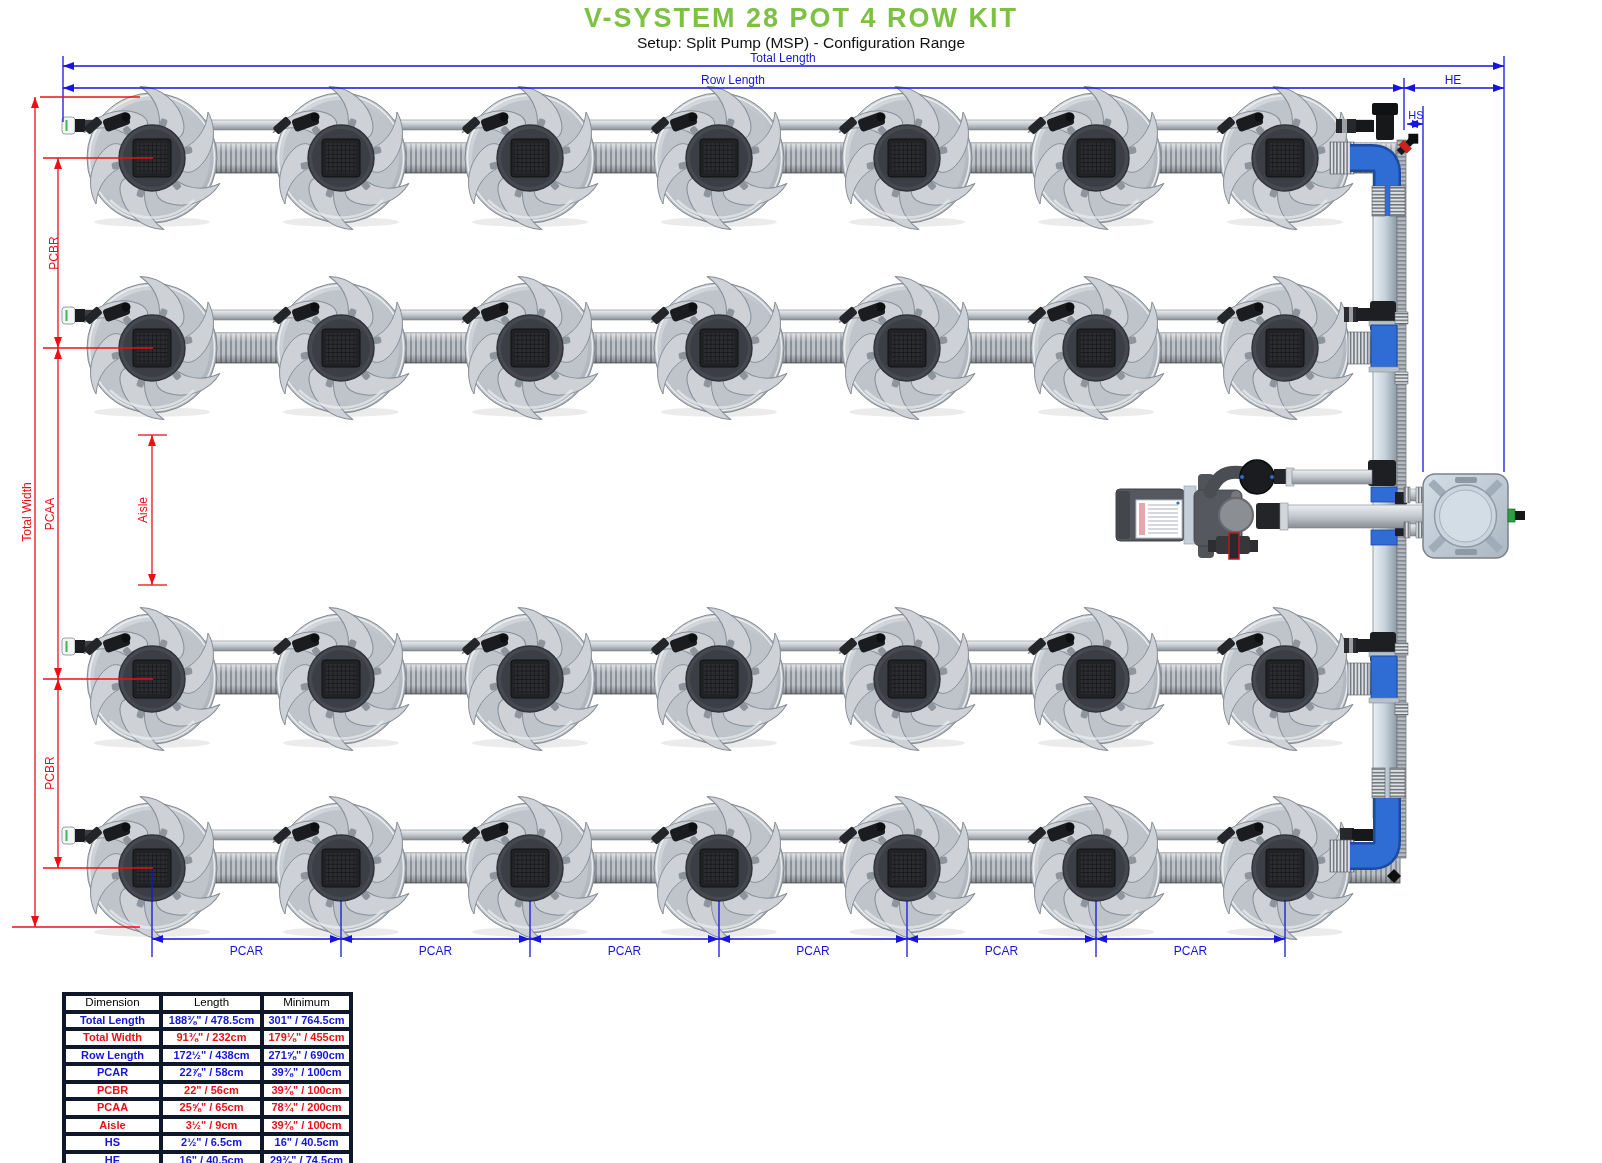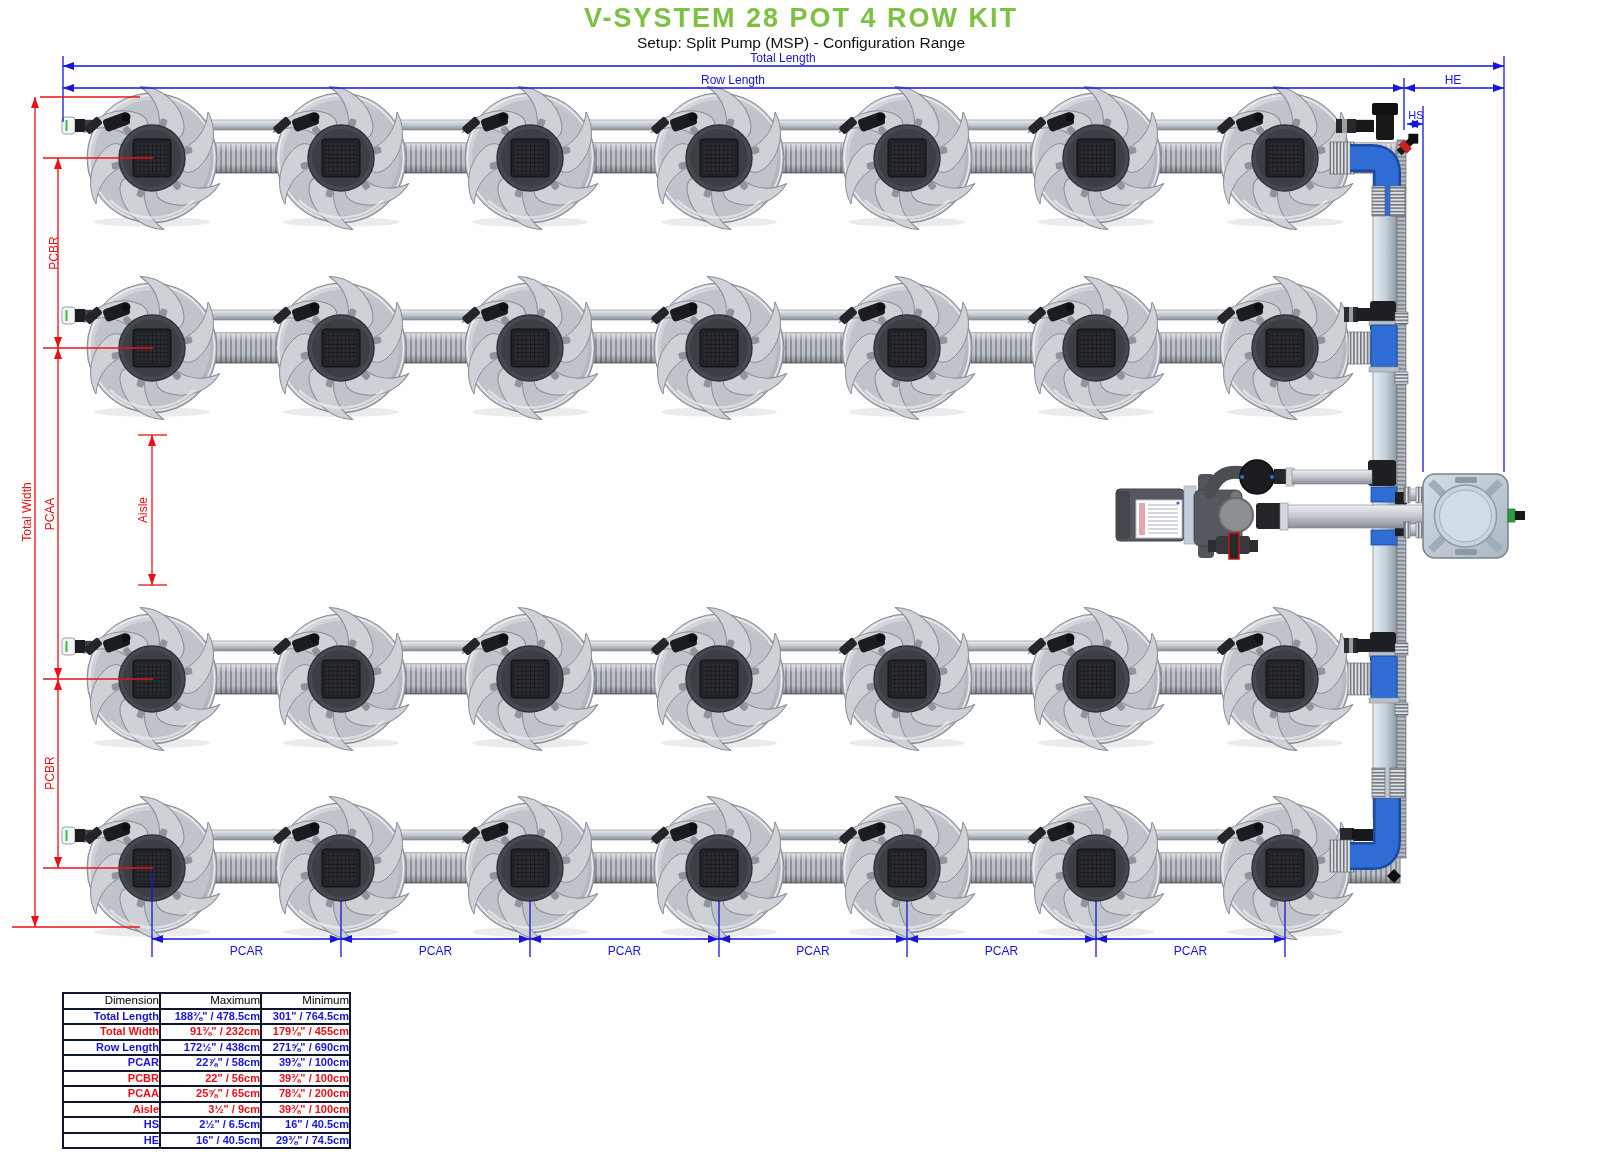--- a/index.html
+++ b/index.html
@@ -6,21 +6,21 @@
   .stage{position:relative;width:1602px;height:1163px;background:#fff;
          font-family:"Liberation Sans",sans-serif;overflow:hidden}
   .header{position:absolute;top:3px;left:0;width:100%;text-align:center;z-index:5}
   .title{font-size:27px;font-weight:bold;letter-spacing:2px;color:#7cc142}
   .subtitle{font-size:15.5px;color:#111;margin-top:0px}
   svg.diagram{position:absolute;left:0;top:0}
   .dimtext{font-family:"Liberation Sans",sans-serif;font-size:12px;fill:#1515dd;text-anchor:middle}
   .redtext{fill:#ec1016}
   .small{font-size:11px}
   #dim-table{position:absolute;left:62px;top:992px;border-collapse:collapse;background:#fff;z-index:6}
-  #dim-table th,#dim-table td{border:2px solid #0f172a;font-size:11px;text-align:right;
+  #dim-table th,#dim-table td{border:4px solid #0f172a;font-size:11px;text-align:center;
     height:13.5px;padding:0 0;line-height:13px}
   #dim-table th{font-weight:normal;font-size:11.5px;color:#000}
   #dim-table td.lbl{font-weight:bold}
   #dim-table td.val{font-weight:bold}
   .c-blue{color:#1515dd}.c-red{color:#ec1016}
 </style>
 </head>
 <body>
 
 <div class="stage">
@@ -396,21 +396,21 @@
 
   <table id="dim-table">
     <colgroup>
         <col style="width:97px">
         <col style="width:101px">
         <col style="width:89px">
       </colgroup>
     <thead id="dim-table-head">
         <tr>
           <th>Dimension</th>
-          <th>Maximum</th>
+          <th>Length</th>
           <th>Minimum</th>
         </tr>
       </thead>
     <tbody id="dim-table-body">
         <tr>
           <td class="lbl c-blue">Total Length</td>
           <td class="val c-blue">188⅜" / 478.5cm</td>
           <td class="val c-blue">301" / 764.5cm</td>
         </tr>
         <tr>

